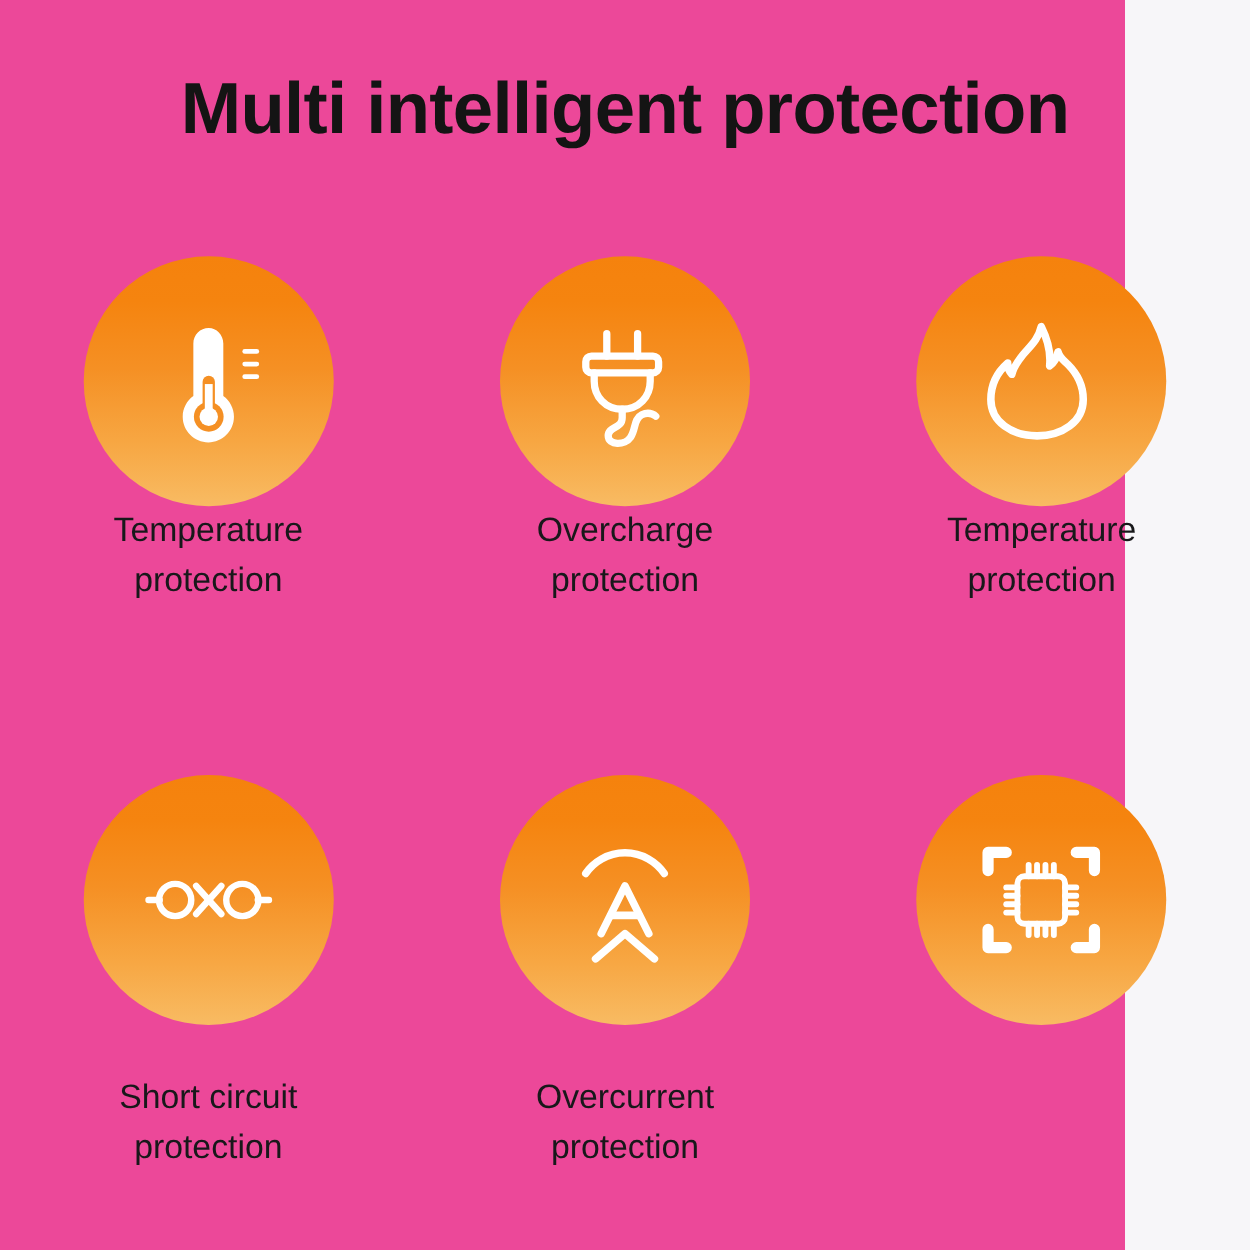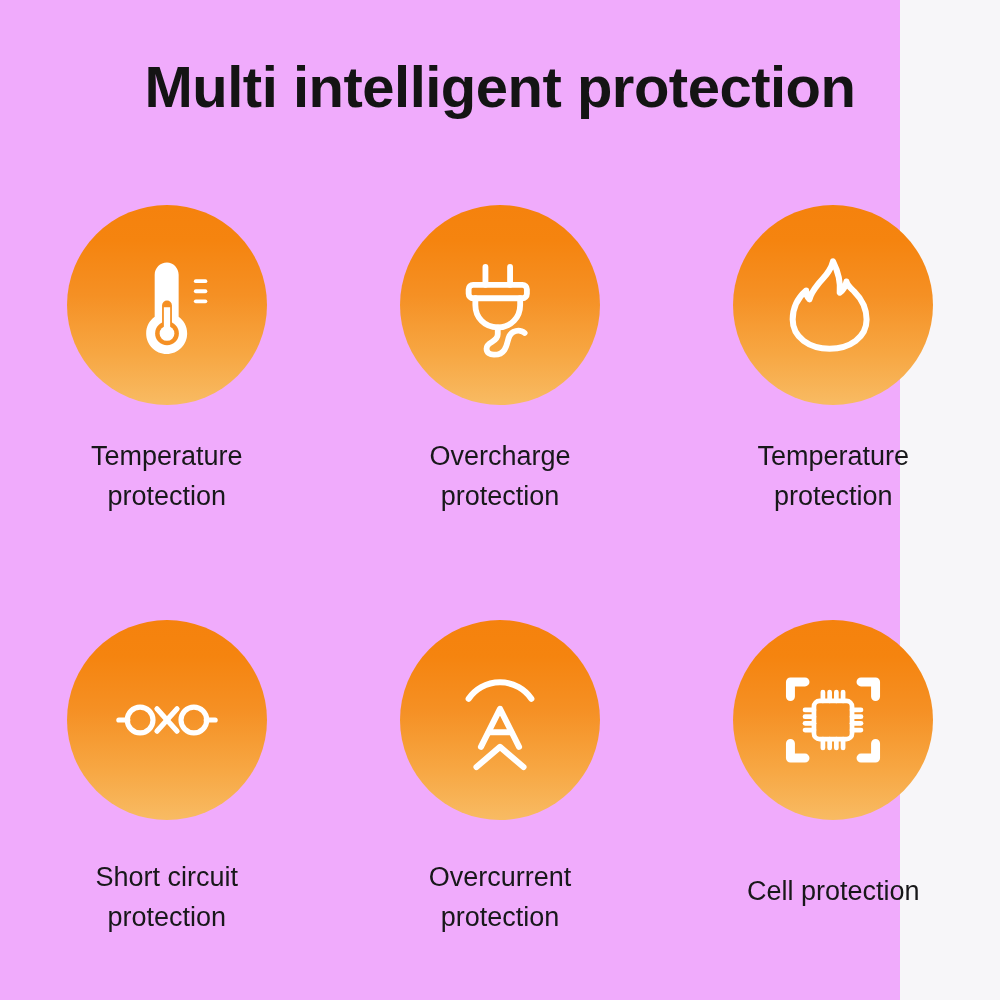--- a/index.html
+++ b/index.html
@@ -13,21 +13,21 @@
     font-family: "Liberation Sans", sans-serif;
     overflow: hidden;
     position: relative;
     -webkit-font-smoothing: antialiased;
   }
 
   #page {
     position: relative;
     width: 900px;
     height: 1000px;
-    background: #f0abfc;
+    background: #ec4899;
   }
 
   
   #page-title {
     position: absolute;
     top: 55px;
     left: 0;
     width: 1000px;
     text-align: center;
     font-family: "Liberation Sans Narrow", "Liberation Sans", sans-serif;
@@ -74,21 +74,20 @@
     flex: none;
   }
 
   .icon-circle svg {
     display: block;
     width: 112px;
     height: 112px;
   }
 
   .feature-label {
-    margin-top: 32px;
     text-align: center;
     font-family: "Liberation Sans", sans-serif;
     font-size: 27px;
     font-weight: normal;
     color: #18181a;
     line-height: 1.48;
     max-width: 300px;
     white-space: pre-line;
   }
 
@@ -229,17 +228,16 @@
                 <path d="M33 59h-8"></path>
 
               <path d="M67 41h8"></path>
                 <path d="M67 47h8"></path>
                 <path d="M67 53h8"></path>
                 <path d="M67 59h8"></path>
             </g>
           </g>
         </svg>
       </div>
-      <div class="feature-label">Cell protection</div>
     </div>
 
   </div>
 </div>
 
 </body></html>

